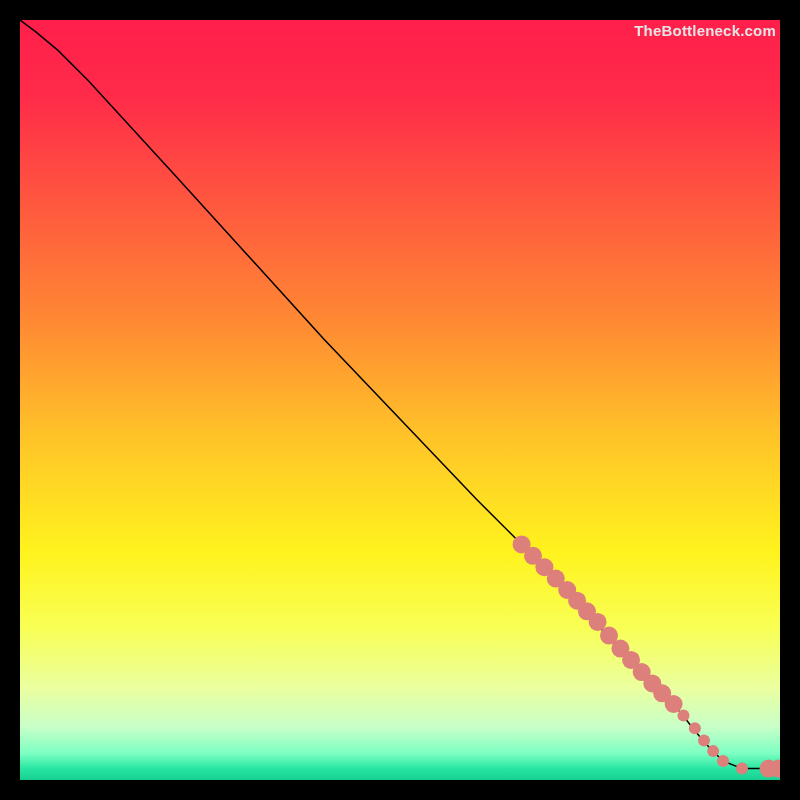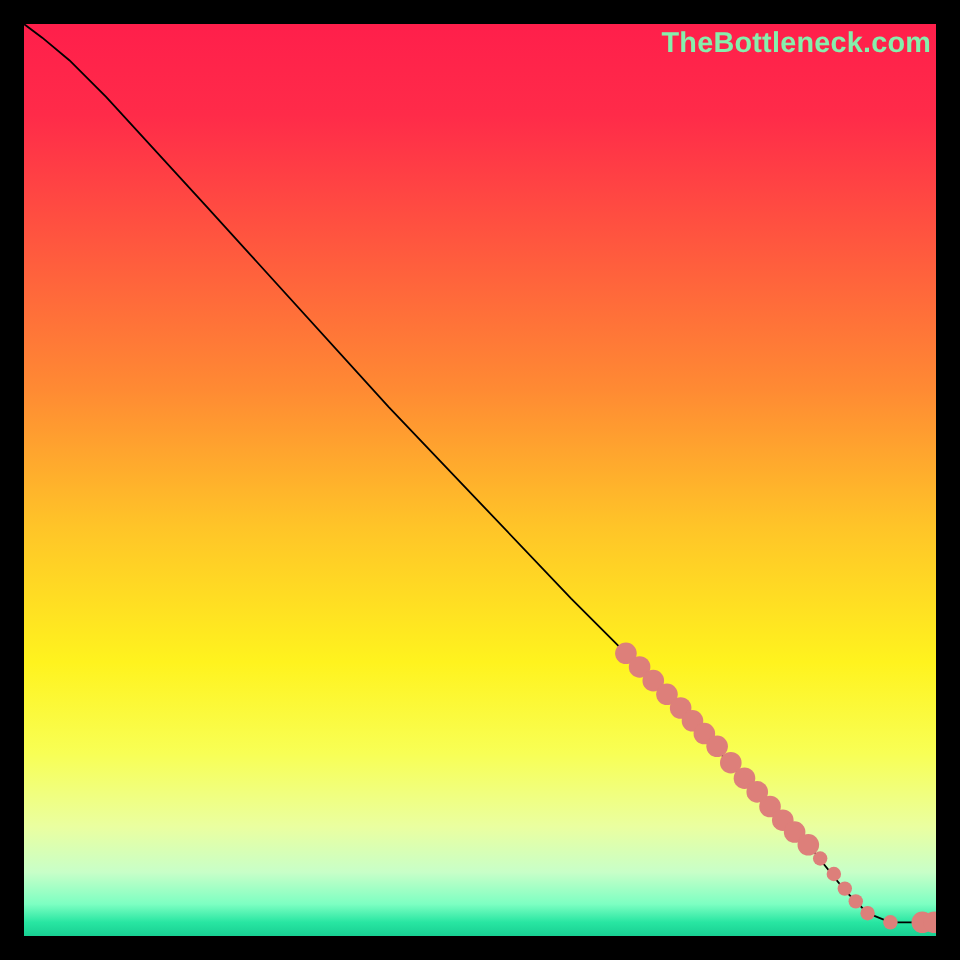--- a/index.html
+++ b/index.html
@@ -23,23 +23,23 @@
     left: 0;
     top: 0;
     width: 760px;
     height: 760px;
   }
   .watermark {
     position: absolute;
     right: 4px;
     top: 2px;
     font-family: Arial, Helvetica, sans-serif;
-    font-size: 24px;
+    font-size: 15px;
     font-weight: 600;
-    color: #86efac;
+    color: #e5e5e5;
     letter-spacing: 0.2px;
   }
   svg { display: block; }
 </style>
 </head>
 <body>
 
 <div class="frame">
   <svg class="plot-area" viewBox="0 0 760 760" width="760" height="760">
     <defs>

